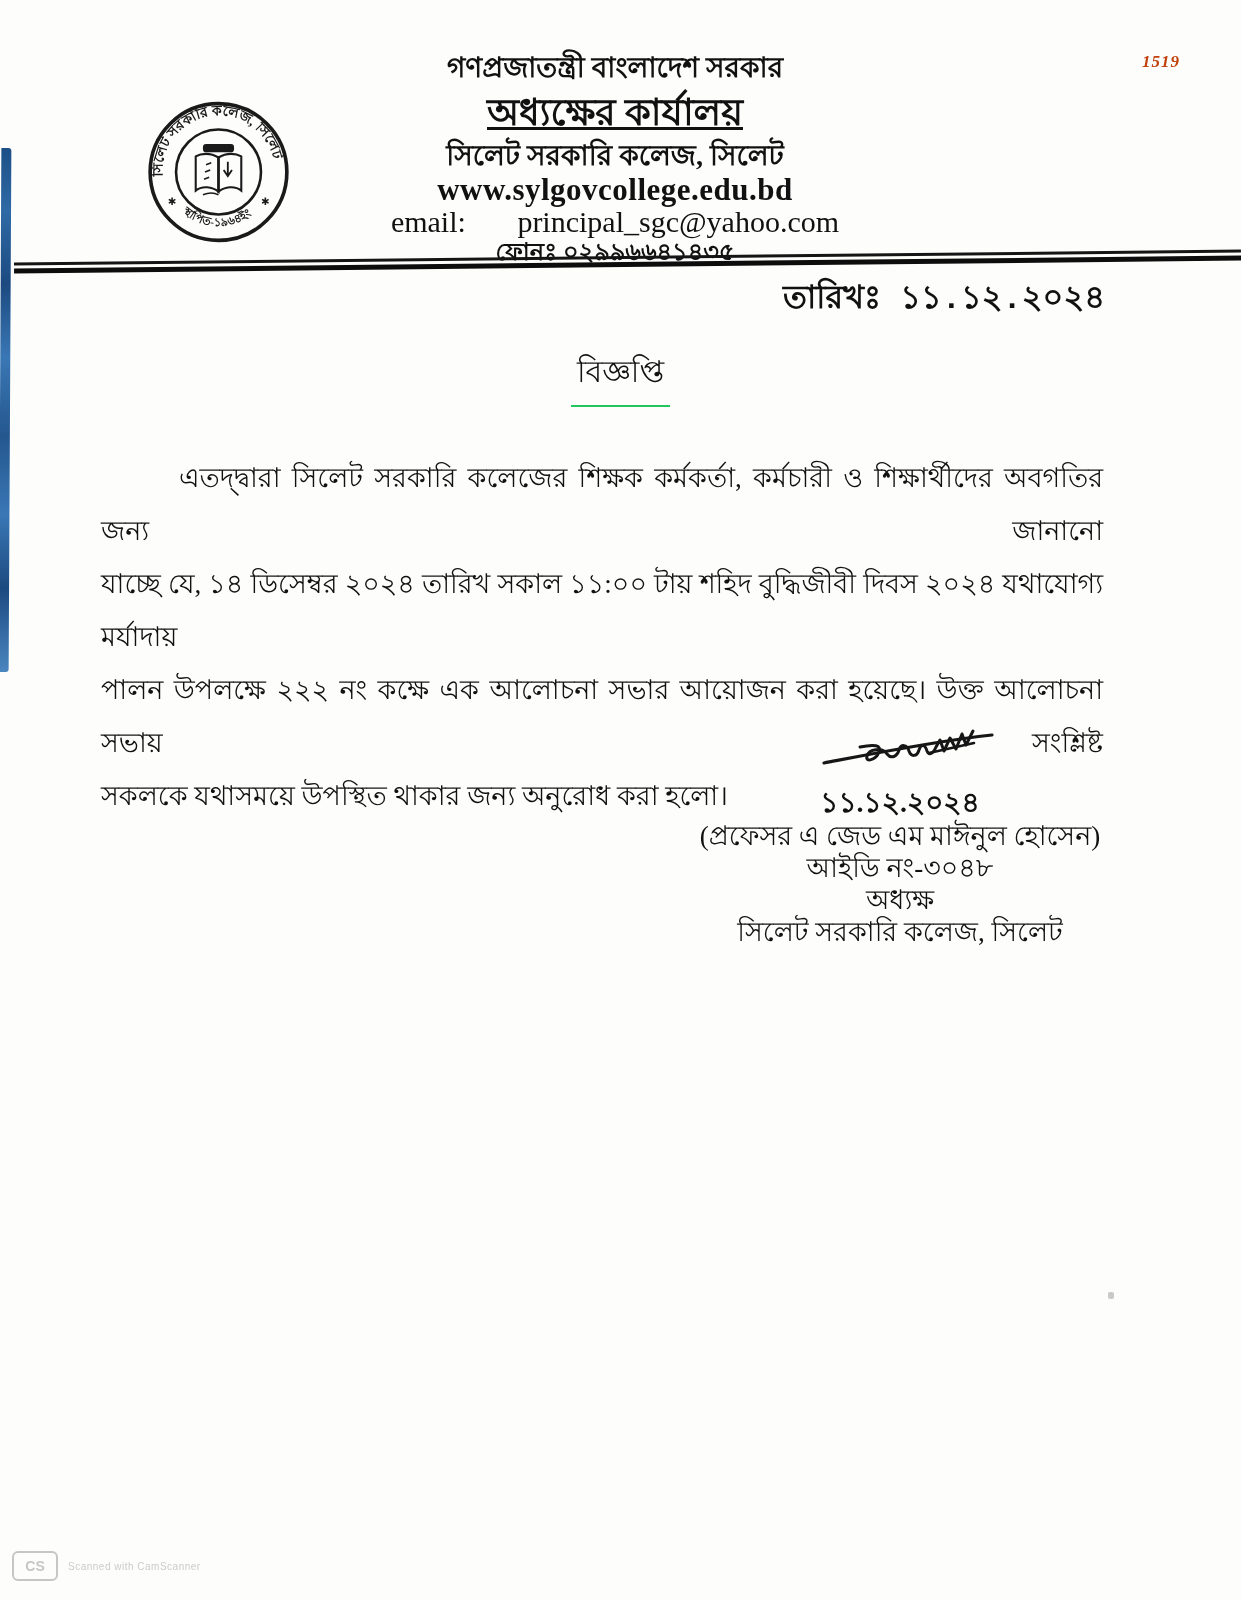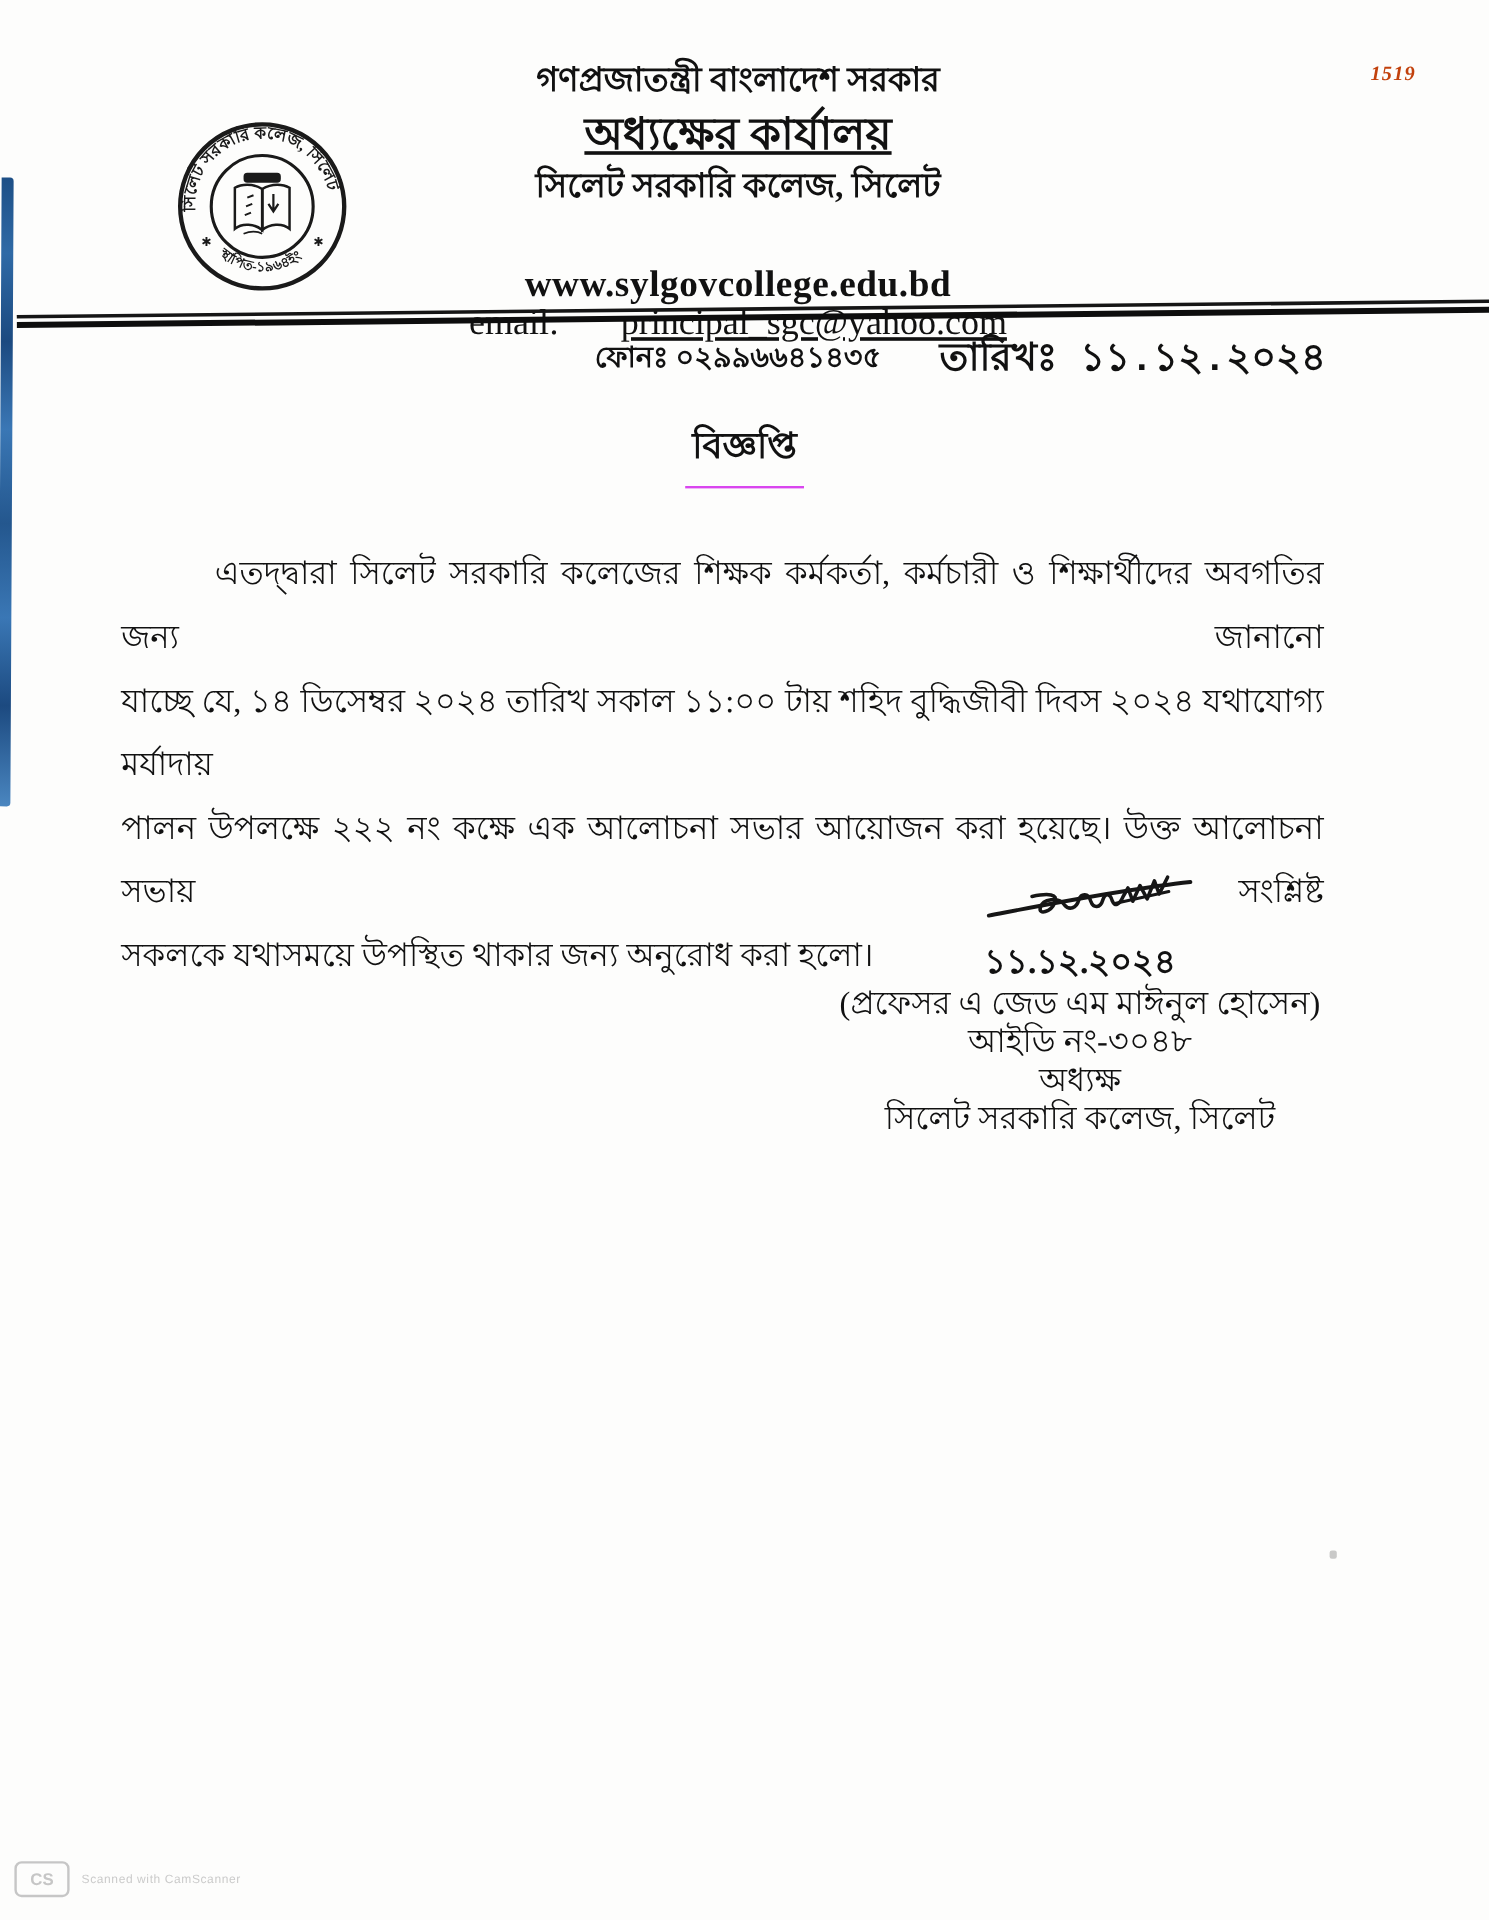--- a/index.html
+++ b/index.html
@@ -33,45 +33,45 @@
   }
 
   
   .letterhead {
     position: absolute; left: 255px; top: 48px; width: 720px;
     text-align: center;
   }
   .h-govt   { font-size: 28px; font-weight: bold; line-height: 40px; }
   .h-office { font-size: 37px; font-weight: bold; line-height: 50px; text-decoration: underline; }
   .h-college{ font-size: 28px; font-weight: bold; line-height: 36px; }
-  .h-web    { font-size: 31px; font-weight: bold; line-height: 32px; letter-spacing: .5px; margin-top: 47px; }
+  .h-web    { font-size: 31px; font-weight: bold; line-height: 32px; letter-spacing: .5px; }
   .h-email  { font-size: 30px; line-height: 32px; }
-  .h-email .addr { text-decoration: underline; text-underline-offset: 3px; margin-left: 44px; }
+  .h-email .addr { text-underline-offset: 3px; margin-left: 44px; }
   .h-phone  { font-size: 24px; font-weight: bold; line-height: 28px; }
 
   .seal { position: absolute; left: 146px; top: 98px; width: 145px; height: 148px; }
 
   .divider {
     position: absolute; left: 14px; top: 256px; width: 1227px;
     transform: rotate(-0.6deg); transform-origin: 50% 50%;
   }
   .divider .thin  { height: 3px; background: #151515; }
   .divider .thick { height: 5px; background: #0d0d0d; margin-top: 3px; }
 
   .date-line {
     position: absolute; right: 136px; top: 272px;
     font-size: 32px; font-weight: bold; font-family: Liberation Mono, monospace;
   }
 
   .notice-title {
     position: absolute; left: 0; top: 348px; width: 1241px; text-align: center;
   }
   .notice-title span {
-    display: inline-block; font-size: 30px; font-weight: bold;
-    border-bottom: 2px solid #d946ef; padding: 0 6px 6px 6px;
+    display: inline-block; font-size: 30px; font-weight: normal;
+    border-bottom: 2px solid #22c55e; padding: 0 6px 6px 6px;
   }
 
   .body-text {
     position: absolute; left: 101px; top: 452px; width: 1002px;
     font-size: 27px; font-weight: 500;
   }
   .body-text .bline { line-height: 53px; text-align: justify; text-align-last: justify; white-space: normal; }
   .body-text .bline.first { text-indent: 78px; }
   .body-text .bline.last  { text-align-last: left; }
 

